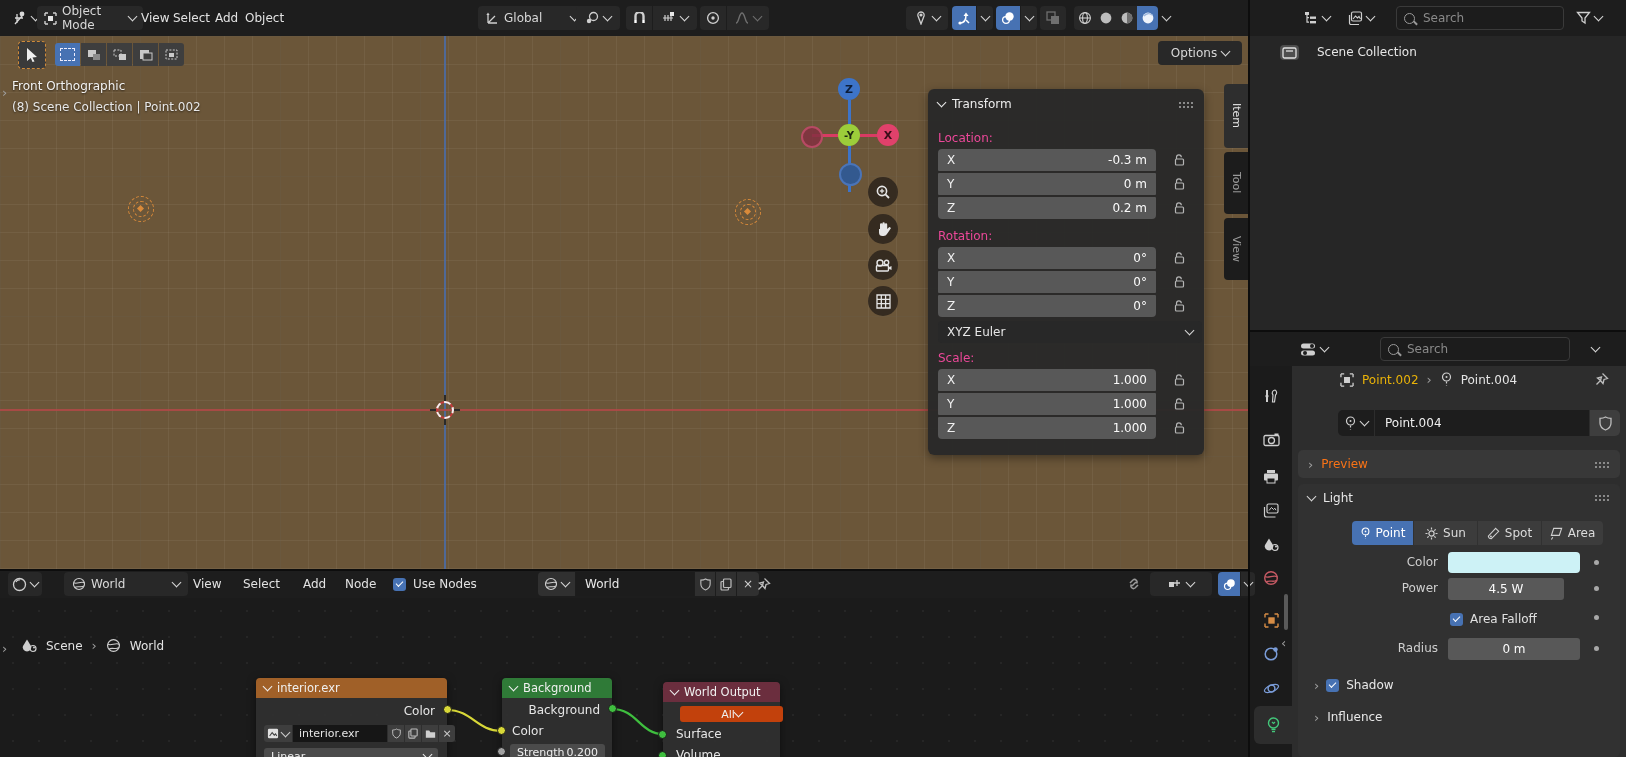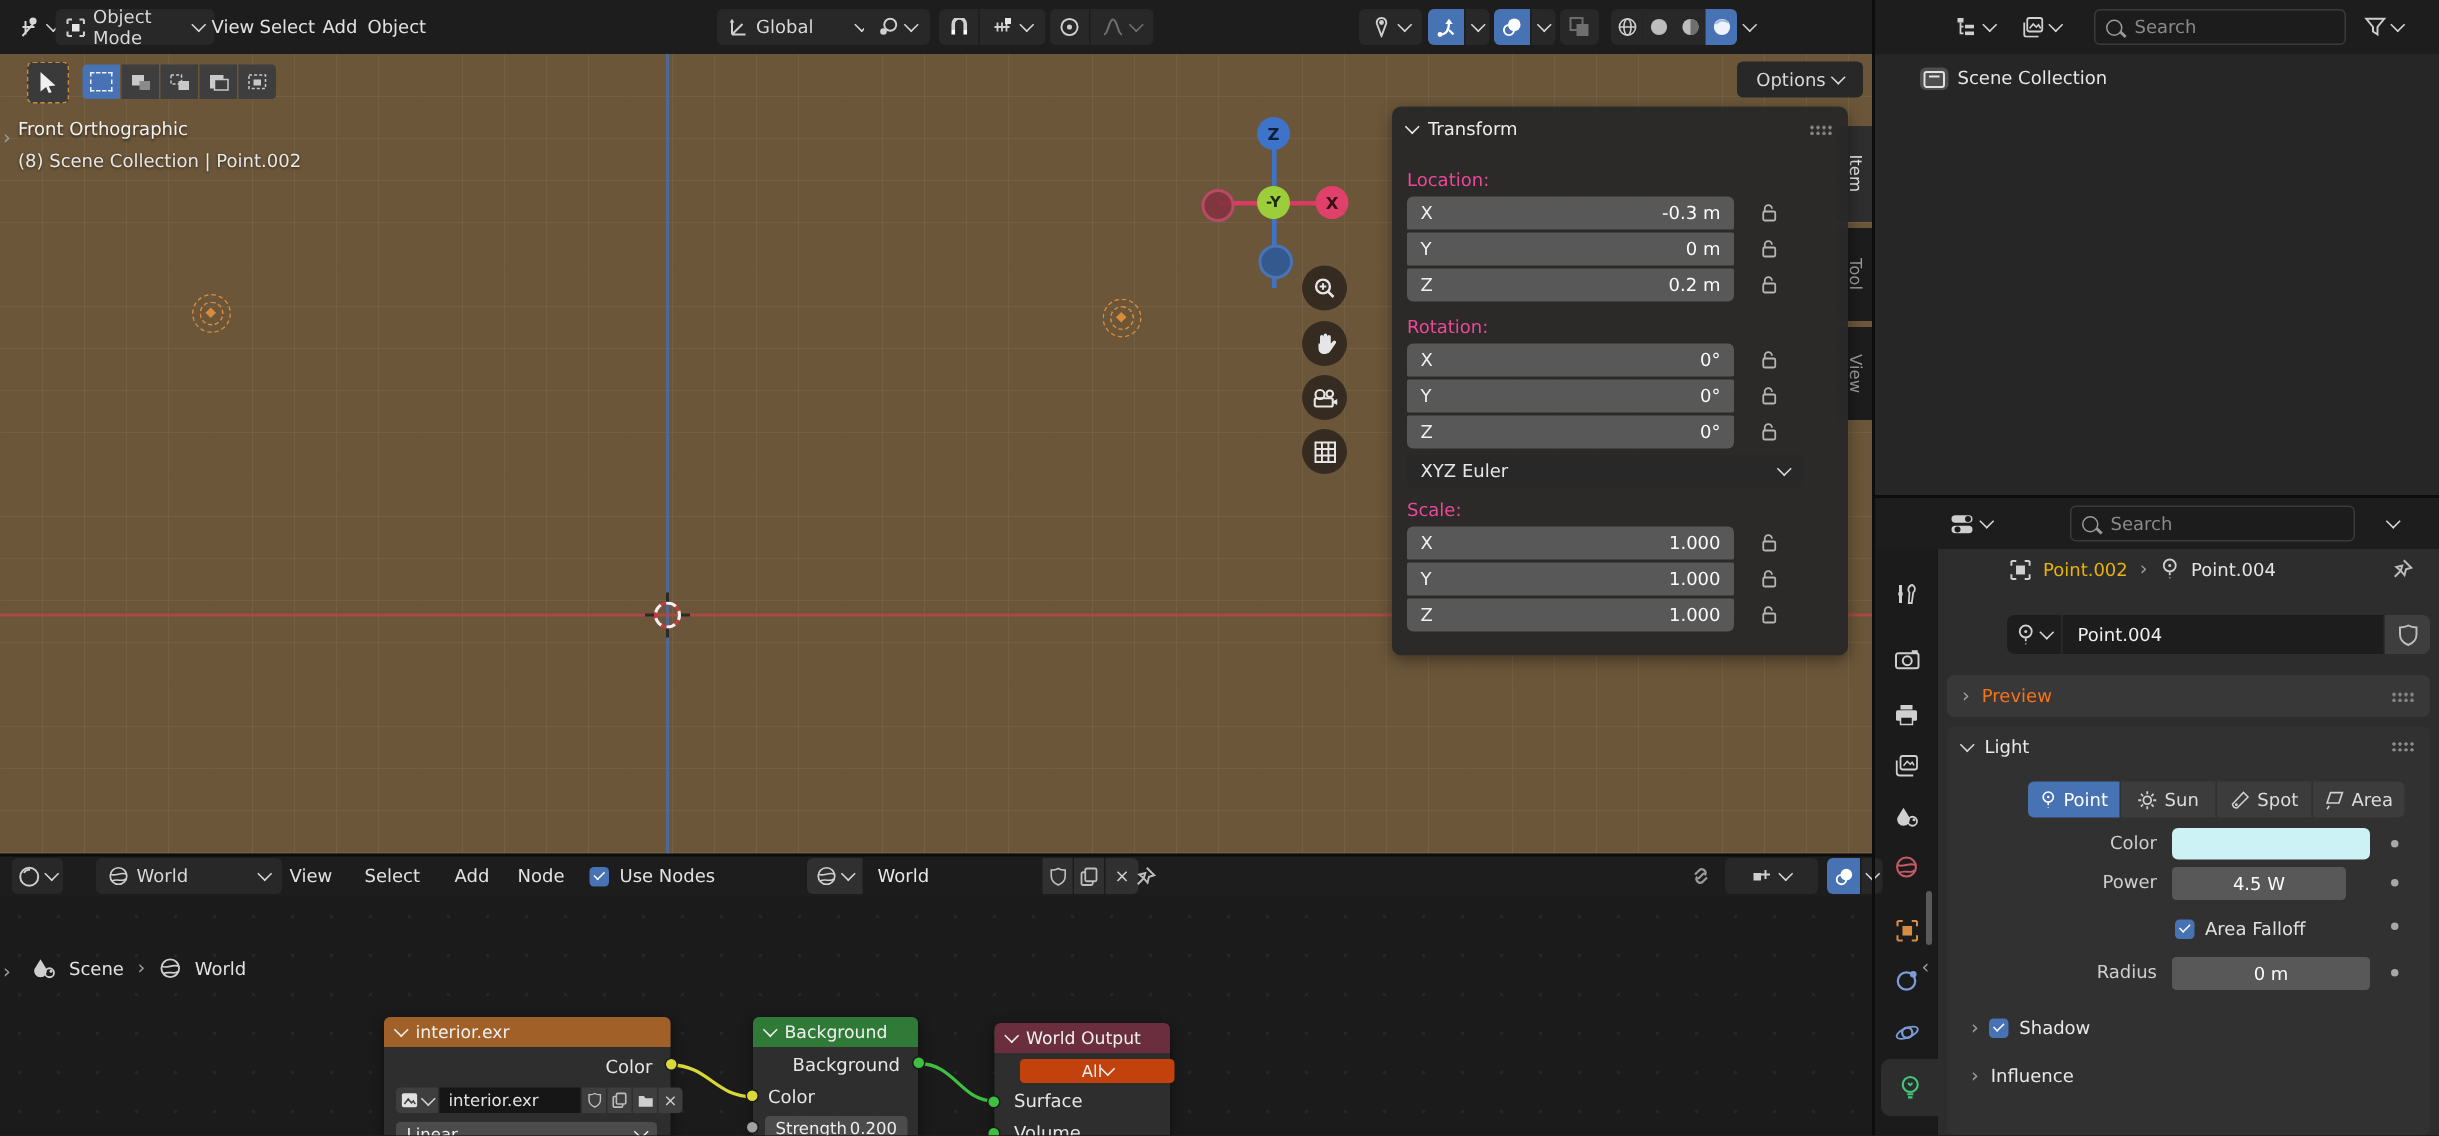--- a/index.html
+++ b/index.html
@@ -28,21 +28,21 @@
   .panel-label{color:#ec4899}
   .lightg{width:24px;height:24px;border:1.5px dashed #d98a3a;border-radius:50%;position:absolute}
   .lightg::before{content:"";position:absolute;inset:4px;border:1.5px dashed #d98a3a;border-radius:50%}
   .lightg::after{content:"";position:absolute;left:9px;top:9px;width:5px;height:5px;background:#d98a3a;transform:rotate(45deg)}
   .navbtn{width:30px;height:30px;border-radius:50%;background:rgba(32,27,22,.72);display:flex;align-items:center;justify-content:center}
   .gz{border-radius:50%;display:flex;align-items:center;justify-content:center;font-size:11px;font-weight:bold;color:#1e2a12}
   .tab-side{width:25px;background:#1c1c1c;color:#9a9a9a;border-radius:4px 0 0 4px;display:flex;align-items:center;justify-content:center}
   .tab-side span{writing-mode:vertical-rl;font-size:11px}
   
   .ol-row{left:1250px;width:376px;height:24px;display:flex;align-items:center;gap:4px;padding-left:36px;box-sizing:border-box}
-  .ol-label{margin-left:2px}
+  .ol-label{margin-left:14px}
   .badge{background:#4c4c4c;border-radius:4px;padding:1px 2px;display:flex}
   
   .ptab{left:1252px;width:38px;height:32px;display:flex;align-items:center;justify-content:center}
   .typebtn{height:24px;background:#3c3c3c;display:flex;align-items:center;justify-content:center;gap:5px;color:#dcdcdc}
   .check{width:13px;height:13px;border-radius:3px;background:#4772b3;position:relative;flex:none}
   .check::after{content:"";position:absolute;left:3px;top:3.5px;width:6px;height:3px;border-left:1.6px solid #fff;border-bottom:1.6px solid #fff;transform:rotate(-45deg)}
   
   #nodearea{left:0;top:598px;width:1249px;height:159px;background-color:#1b1b1b;
      background-image:radial-gradient(#262626 1px,transparent 1.4px);background-size:26px 26px}
   .node{position:absolute;background:rgba(47,47,47,.97);border-radius:5px 5px 0 0;box-shadow:0 2px 8px rgba(0,0,0,.5)}
@@ -298,21 +298,21 @@
             <circle cx="7" cy="7" r="5.4" fill="#eef3fb"></circle>
             <path d="M3 5 A5.4 5.4 0 0 1 11 4" fill="none" stroke="#9fb8dd" stroke-width="1.4"></path>
           </svg>
       </div>
       <div class="seg" style="width:16px;height:24px;color:#cfcfcf">
           <span class="chev"></span>
         </div>
     </div>
   </div>
 
-  <div class="abs" style="left:928px;top:71px;width:304px;height:366px;background:rgba(41,41,41,.96);border-radius:6px;box-shadow:0 3px 10px rgba(0,0,0,.4)">
+  <div class="abs" style="left:928px;top:89px;width:276px;height:366px;background:rgba(41,41,41,.96);border-radius:6px;box-shadow:0 3px 10px rgba(0,0,0,.4)">
     <div class="abs flex" style="left:10px;top:8px;gap:7px;color:#ececec">
       <span class="chev"></span>
       <span>Transform</span>
     </div>
     <div class="abs grip" style="right:10px;top:12px"></div>
 
     <div class="abs panel-label" style="left:10px;top:42px">Location:</div>
     <div class="abs vfield" style="left:10px;top:60px;width:200px;border-radius:4px 4px 1px 1px">
         <span class="ax">X</span>
         <span>-0.3 m</span>

